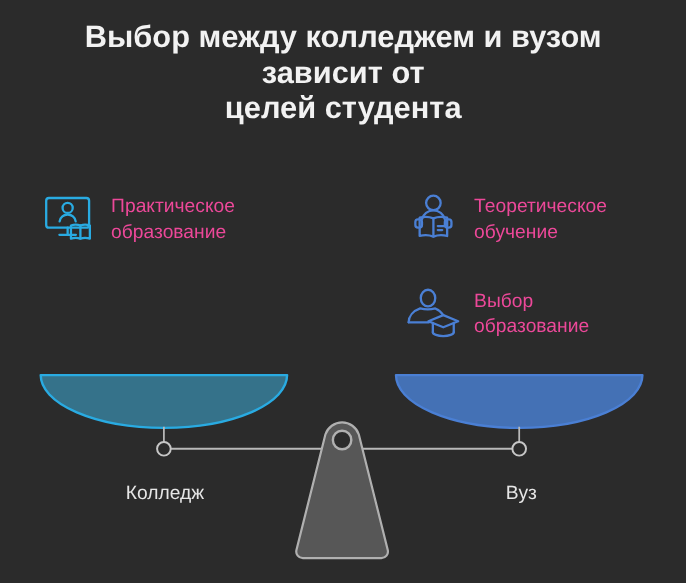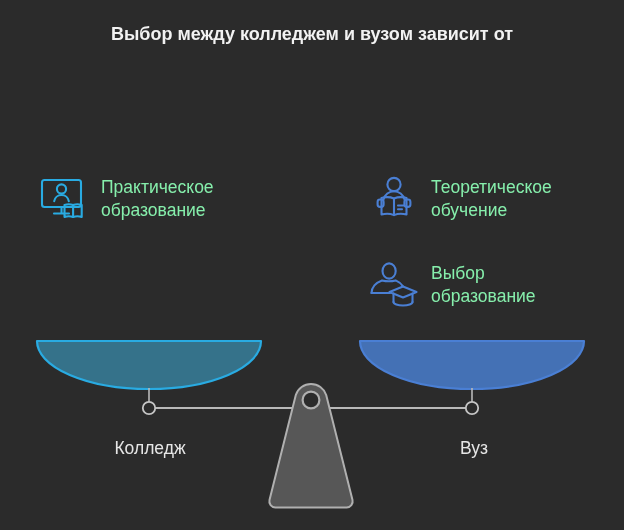--- a/index.html
+++ b/index.html
@@ -22,21 +22,21 @@
   }
 
   
   .title {
     position: absolute;
     top: 18px;
     left: 0;
     width: 624px;
     text-align: center;
     color: #f2f2f2;
-    font-size: 18px;
+    font-size: 28px;
     font-weight: bold;
     line-height: 32px;
     letter-spacing: 0px;
     padding: 0 40px;
     box-sizing: border-box;
   }
   .title .line {
     display: block;
   }
 
@@ -59,21 +59,21 @@
   .feature.row-top    { top: 4px; }
   .feature.row-bottom { top: 90px; }
 
   .feature-icon {
     width: 52px;
     height: 52px;
     flex: 0 0 52px;
     display: block;
   }
   .feature-label {
-    color: #86efac;
+    color: #ec4899;
     font-size: 17.5px;
     line-height: 23px;
     padding-top: 4px;
     white-space: pre-line;
     max-width: 175px;
   }
 
   
   .scale {
     position: absolute;
@@ -94,20 +94,21 @@
   .pan-label.left  { left: 50px;  top: 110px; }
   .pan-label.right { left: 374px; top: 110px; }
 </style>
 </head>
 <body>
 
 <div class="infographic">
 
   <div class="title">
     <span class="line">Выбор между колледжем и вузом зависит от</span>
+    <span class="line">целей студента</span>
   </div>
 
   <div class="features">
 
     <div class="feature col-left row-top">
       <span class="feature-icon">
         <svg viewBox="0 0 52 52" width="52" height="52" fill="none" stroke="#29abe2" stroke-width="2.1" stroke-linecap="round" stroke-linejoin="round">
 
           <path d="M4 10.5 a2.5 2.5 0 0 1 2.5 -2.5 H40.5 a2.5 2.5 0 0 1 2.5 2.5 V32.5 a2.5 2.5 0 0 1 -2.5 2.5 H6.5 A2.5 2.5 0 0 1 4 32.5 Z"></path>
 

